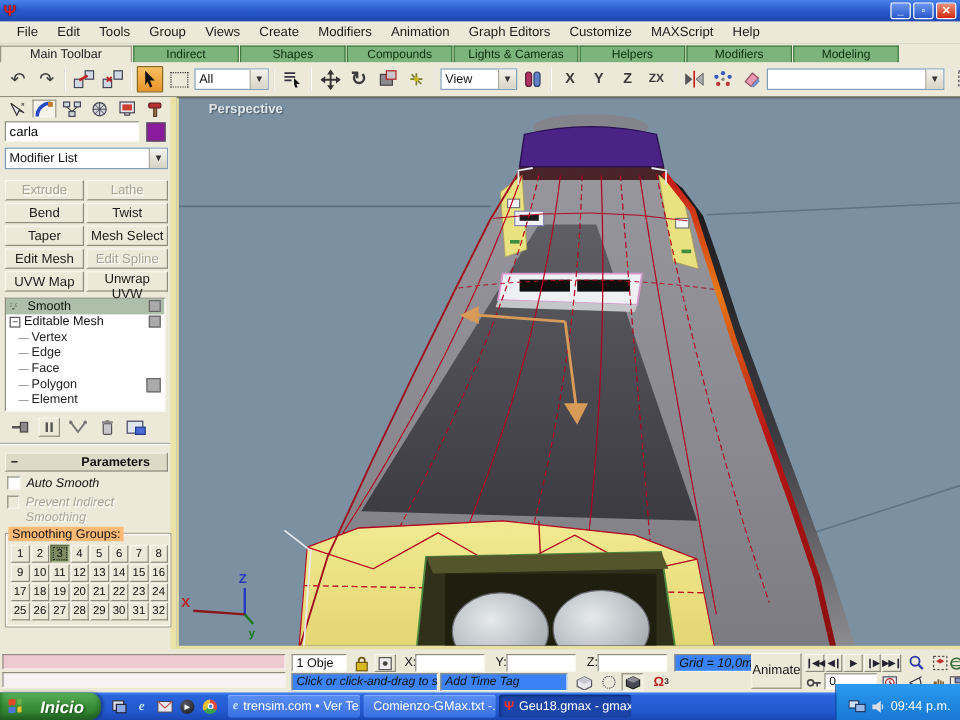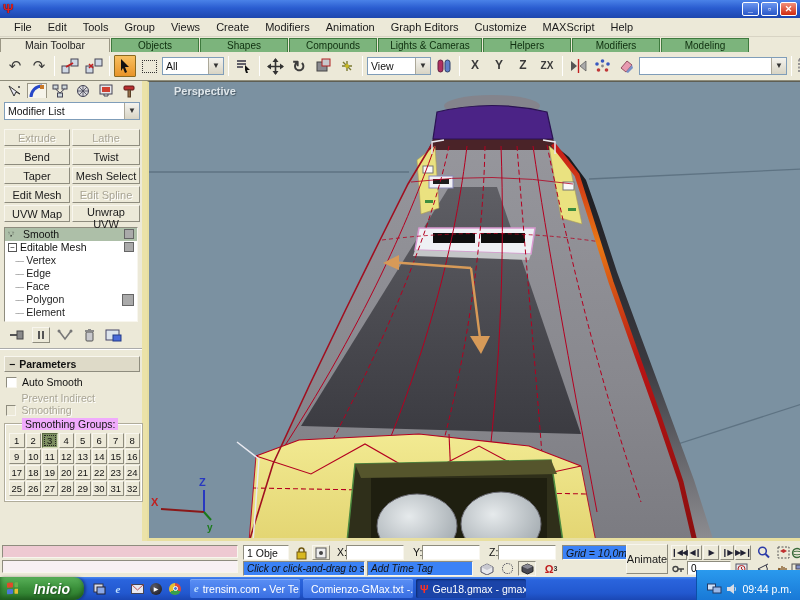--- a/index.html
+++ b/index.html
@@ -60,30 +60,30 @@
   .stack-row .bulb { width:12px; margin-right:3px; font-size:9px; }
   .stack-row .minusbox { width:9px; height:9px; border:1px solid #555; font-size:8px; line-height:7px; text-align:center; margin-right:3px; background:#fff; }
   .stack-row .sq { position:absolute; right:3px; top:1px; width:10px; height:10px; background:#aaa; border:1px solid #666; }
   .sub-rows .stack-row { padding-left:10px; color:#222; }
   .sub-rows .stack-row::before { content:"-----"; letter-spacing:-1px; color:#888; margin-right:3px; font-size:8px; }
   .sub-rows .stack-row:nth-of-type(4)::after { content:""; position:absolute; right:3px; top:1px; width:10px; height:10px; background:#aaa; border:1px solid #666; }
   .stacktools { display:flex; gap:6px; padding:5px 8px; border-bottom:2px groove #fff; }
   .stacktools .tbi { width:18px; height:16px; }
   .rollout-hdr { margin:6px 4px 0 4px; width:136px; height:16px; background:#dedac8; border:1px solid; border-color:#f8f6ee #8e8c7e #8e8c7e #f8f6ee; display:flex; align-items:center; font-weight:bold; font-size:10.5px; }
   .rollout-hdr .minus { margin:0 4px; font-weight:bold; }
-  .rollout-hdr .rtitle { flex:1; text-align:left; margin-right:14px; }
-  .checkrow { display:flex; align-items:flex-end; gap:5px; padding:4px 6px 0 6px; font-size:10.5px; }
+  .rollout-hdr .rtitle { flex:1; text-align:right; margin-right:14px; }
+  .checkrow { display:flex; align-items:flex-start; gap:5px; padding:4px 6px 0 6px; font-size:10.5px;font-style:italic; }
   .checkbox { width:11px; height:11px; background:#fff; border:1px solid; border-color:#8e8c7e #f8f6ee #f8f6ee #8e8c7e; }
   .checkrow.disabled { color:#a8a494; text-shadow:1px 1px 0 #fff; }
   .checkrow.disabled .checkbox { background:#ece9d8; }
   .threshrow { display:flex; align-items:center; gap:3px; padding:3px 6px 0 18px; color:#a8a494; text-shadow:1px 1px 0 #fff; font-size:10.5px; }
   .spinner { width:44px; height:15px; background:#ece9d8; border:1px solid; border-color:#8e8c7e #f8f6ee #f8f6ee #8e8c7e; color:#a8a494; font-size:10px; padding-left:2px; line-height:13px; }
   .spinbtns { display:flex; flex-direction:column; font-size:5px; line-height:5px; color:#555; }
   .groupbox { margin:8px 5px 0 5px; border:1px solid #fff; outline:1px solid #b0ac9a; position:relative; padding:8px 3px 4px 3px; }
-  .groupbox .gb-label { position:absolute; top:-7px; left:16px; background:#f0abfc; padding:0 3px; font-size:10.5px; }
+  .groupbox .gb-label { position:absolute; top:-7px; left:1px; background:#fdba74; padding:0 3px; font-size:10.5px; }
   .sg-grid { display:grid; grid-template-columns:repeat(8,15.5px); grid-auto-rows:15px; gap:1px; }
   .sg-btn { background:#ece9d8; border:1px solid; border-color:#f8f6ee #8e8c7e #8e8c7e #f8f6ee; font-size:9.5px; text-align:center; line-height:13px; }
   .sg-grid .sg-btn:nth-of-type(3) { background:#7d8f62; border-color:#5a6a42 #cfd8b8 #cfd8b8 #5a6a42; outline:1px dotted #222; outline-offset:-3px; }
 
   
   .viewport { position:absolute; left:147px; top:81px; width:653px; height:460px; background:#7b91a1;
     border-left:2px solid #e8dfa0; border-bottom:3px solid #e8dfa0; border-top:1px solid #5f5f54; overflow:hidden; }
   .vp-label { position:absolute; left:7px; top:3px; color:#dfe6ea; font-weight:bold; font-size:11px; text-shadow:1px 1px 1px #4a5a66; z-index:5;padding-left:18px; }
   .viewport svg { position:absolute; left:0; top:0; }
 
@@ -144,21 +144,21 @@
       <span class="menu-item">Animation</span>
       <span class="menu-item">Graph Editors</span>
       <span class="menu-item">Customize</span>
       <span class="menu-item">MAXScript</span>
       <span class="menu-item">Help</span>
     </div>
 
   <div class="tabbar">
 
   <span class="tab">Main Toolbar</span>
-      <span class="tab">Objects</span>
+      <span class="tab">Indirect</span>
       <span class="tab">Shapes</span>
       <span class="tab">Compounds</span>
       <span class="tab">Lights &amp; Cameras</span>
       <span class="tab">Helpers</span>
       <span class="tab">Modifiers</span>
       <span class="tab">Modeling</span>
     </div>
 
   <div class="maintoolbar">
     <span class="tbi">↶</span>
@@ -311,20 +311,24 @@
           </svg>
         </span>
       <span class="cp-tab">
           <svg width="16" height="14">
             <rect x="3" y="2" width="10" height="4" rx="1" fill="#b83030" stroke="#601818"></rect>
             <rect x="7" y="6" width="2.5" height="7" fill="#96704a" stroke="#5a4028"></rect>
           </svg>
         </span>
     </div>
 
+    <div class="cp-row">
+      <input class="name-input" value="carla" style="">
+      <span class="color-swatch" style="background:#8b1a9e;"></span>
+    </div>
 
     <div class="dropdown modlist" style="background:#fff;">
       <span>Modifier List</span>
       <span class="arrow">▼</span>
     </div>
 
     <div class="modbtns">
       <button class="btn3d disabled">Extrude</button>
       <button class="btn3d disabled">Lathe</button>
       <button class="btn3d">Bend</button>

